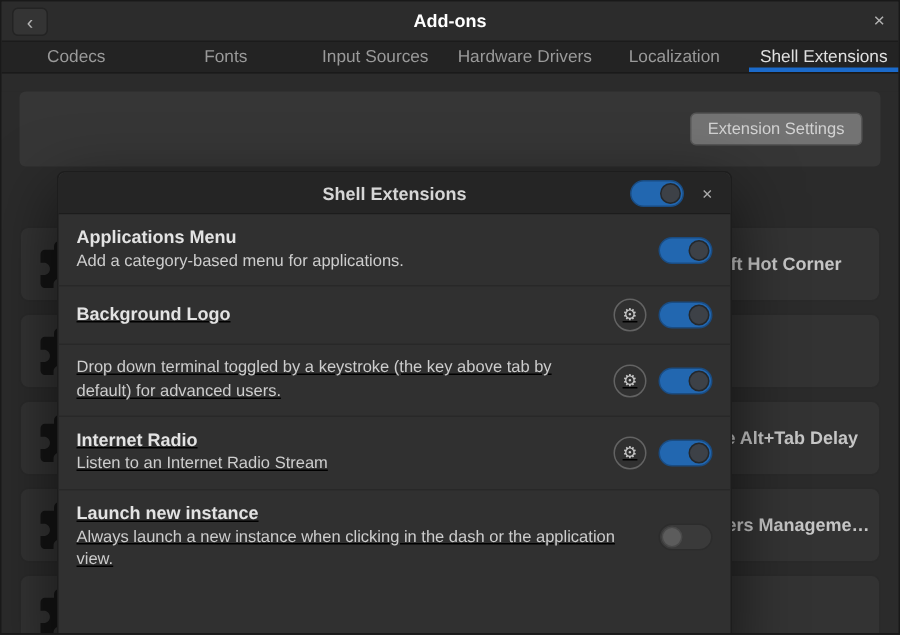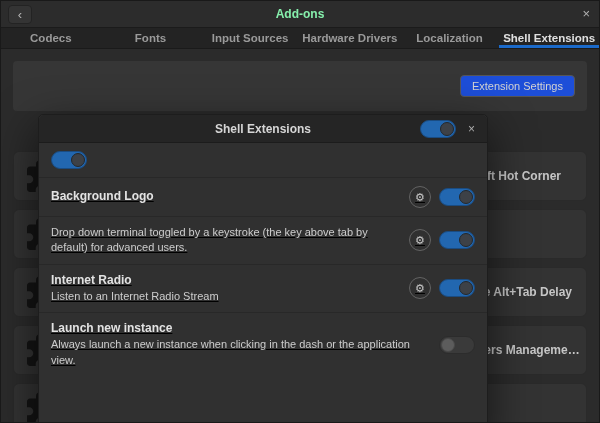--- a/index.html
+++ b/index.html
@@ -11,48 +11,48 @@
   .window {
     position:relative; width:600px; height:423px; overflow:hidden;
     background:#2b2b2b; border:1px solid #191919;
   }
   
   .titlebar {
     position:relative; height:27px; background:#2c2c2c;
     border-bottom:1px solid #1b1b1b;
     display:flex; align-items:center; justify-content:center;
   }
-  .titlebar-title { font-size:12px; font-weight:bold; color:#86efac; }
+  .titlebar-title { font-size:12px; font-weight:bold; color:#ffffff; }
   .back-btn {
     position:absolute; left:7px; top:4px; width:24px; height:19px;
     background:#343434; border:1px solid #232323; border-radius:4px;
     color:#b5b5b5; font-size:13px; line-height:17px; text-align:center; cursor:pointer;
   }
   .win-close {
     position:absolute; right:9px; top:6px; color:#b2b2b2;
     font-size:13px; line-height:14px; cursor:pointer;
   }
   
   .tabbar {
-    display:flex; height:21px; background:#232323; border-bottom:1px solid #1a1a1a;font-weight:bold;
+    display:flex; height:21px; background:#232323; border-bottom:1px solid #1a1a1a;
   }
   .tab {
     flex:1; display:flex; align-items:center; justify-content:center;
     font-size:11.5px; color:#9a9a9a; cursor:pointer; position:relative;
   }
   .tab.active { color:#e0e0e0; box-shadow:inset 0 -3px 0 var(--accent,#1b6aca); }
   
   .content { position:relative; height:374px; background:#2b2b2b; }
   .warning-box {
     margin:12px 12px 0 12px; height:50px; background:#363636; border-radius:4px;
     display:flex; align-items:center; padding:6px 12px; gap:12px;
   }
   .warning-text { width:430px; font-size:11px; line-height:1.5; color:#cfcfcf; }
   .settings-btn {
-    margin-left:auto; white-space:nowrap; background:#1d4ed8;
+    margin-left:auto; white-space:nowrap; background:#737373;
     border:1px solid #565656; border-radius:4px; color:#d2d2d2;
     font-size:11px; padding:4px 11px; cursor:pointer;
   }
   
   .tiles { margin-top:40px; }
   .tile {
     position:relative; height:50px; margin:0 12px 8px 12px;
     background:#333333; border:1px solid #2a2a2a; border-radius:6px;
   }
   .tile-icon { position:absolute; left:10px; top:7px; }
@@ -189,20 +189,24 @@
   <div class="dialog">
     <div class="dialog-header">
       <div class="dialog-title">Shell Extensions</div>
       <span class="switch on">
           <span class="knob"></span>
         </span>
       <span class="dialog-close">×</span>
     </div>
 
     <div class="d-row">
+      <div class="d-row-text">
+        <div class="d-row-title">Applications Menu</div>
+        <div class="d-row-desc">Add a category-based menu for applications.</div>
+      </div>
 
       <span class="switch on">
           <span class="knob"></span>
         </span>
     </div>
 
     <div class="d-row">
       <div class="d-row-text">
         <div class="d-row-title">Background Logo</div>
       </div>

